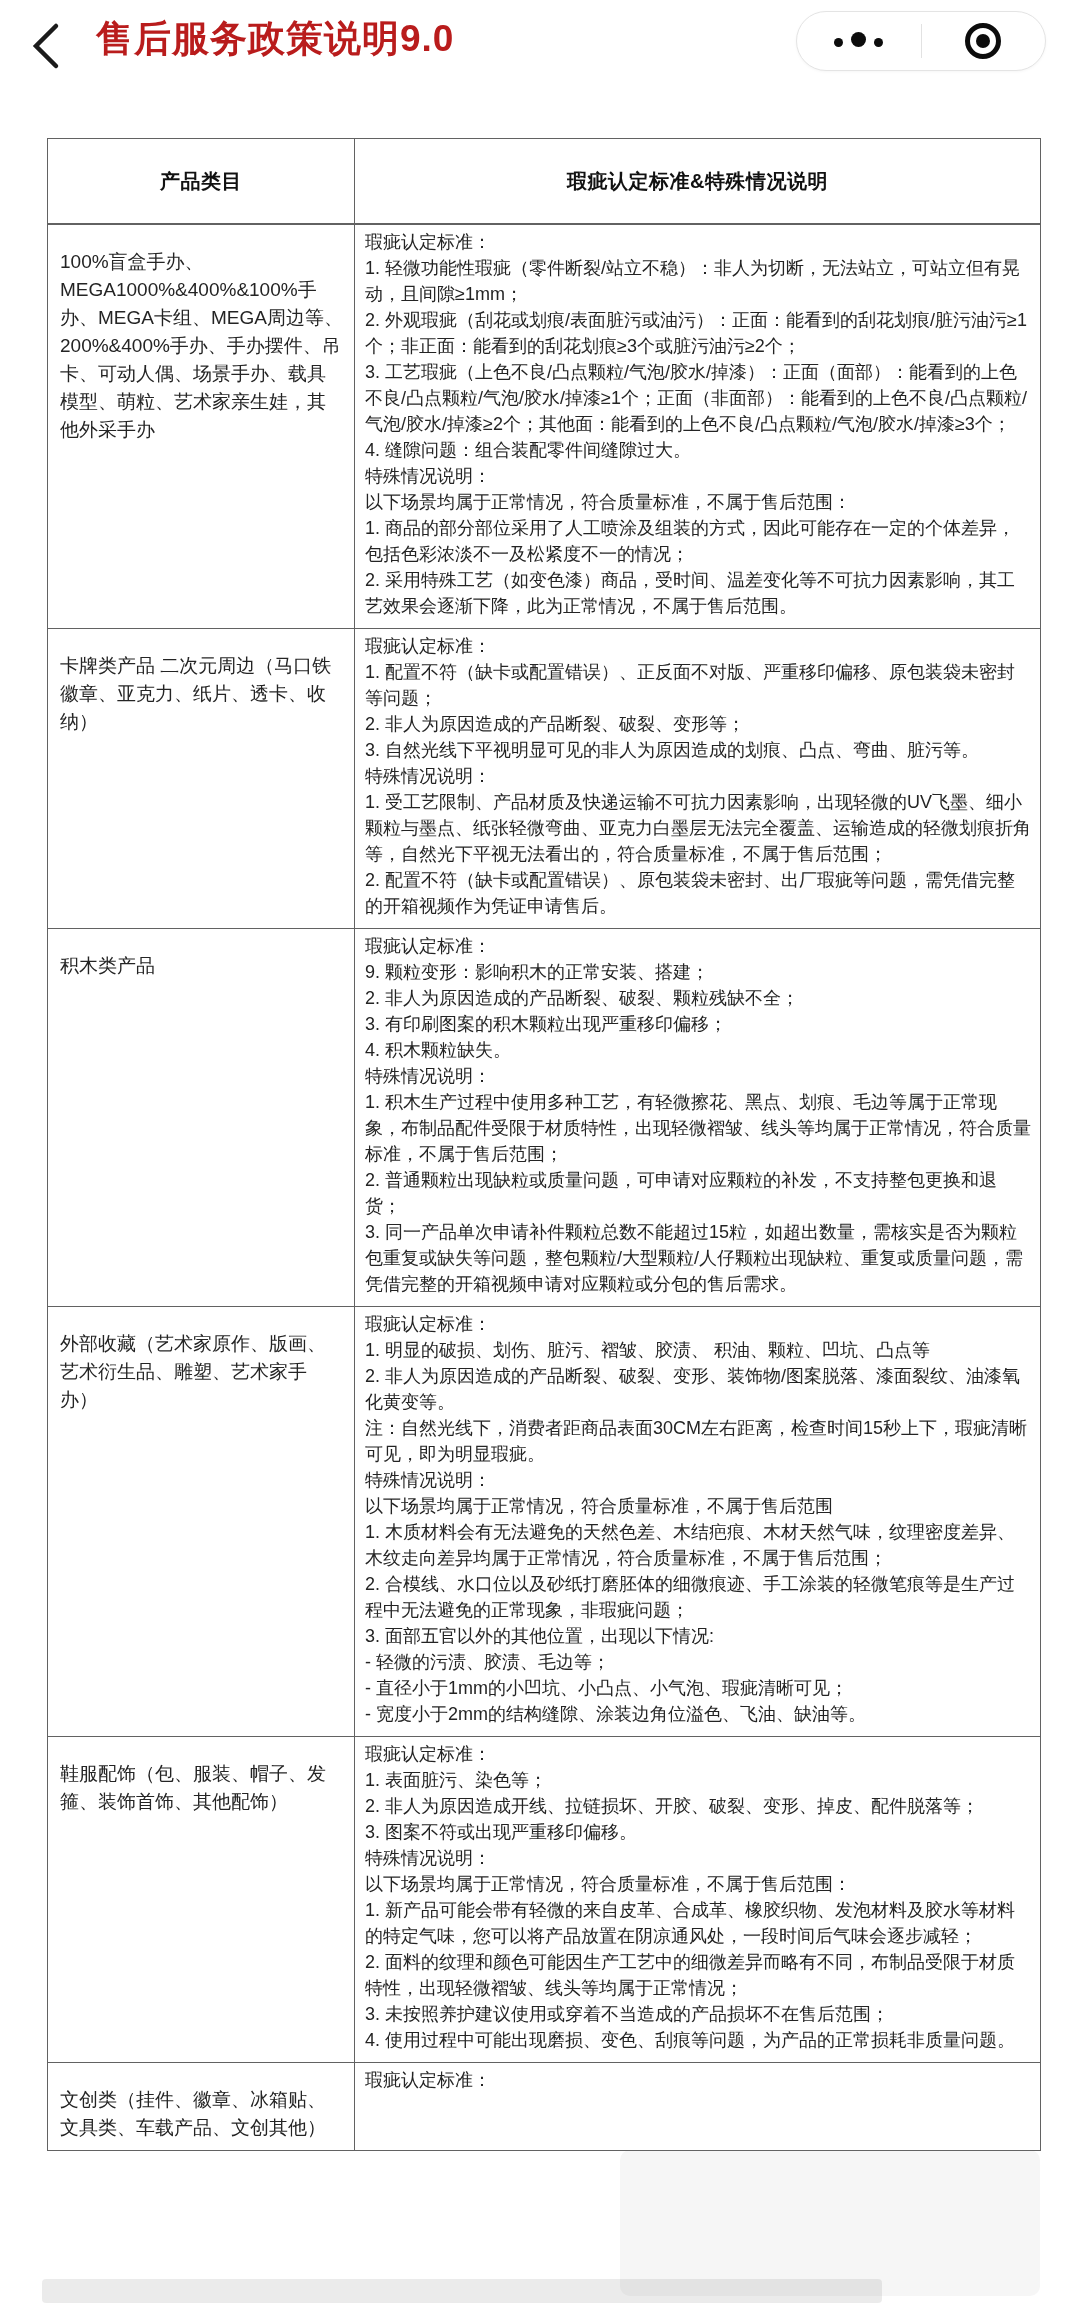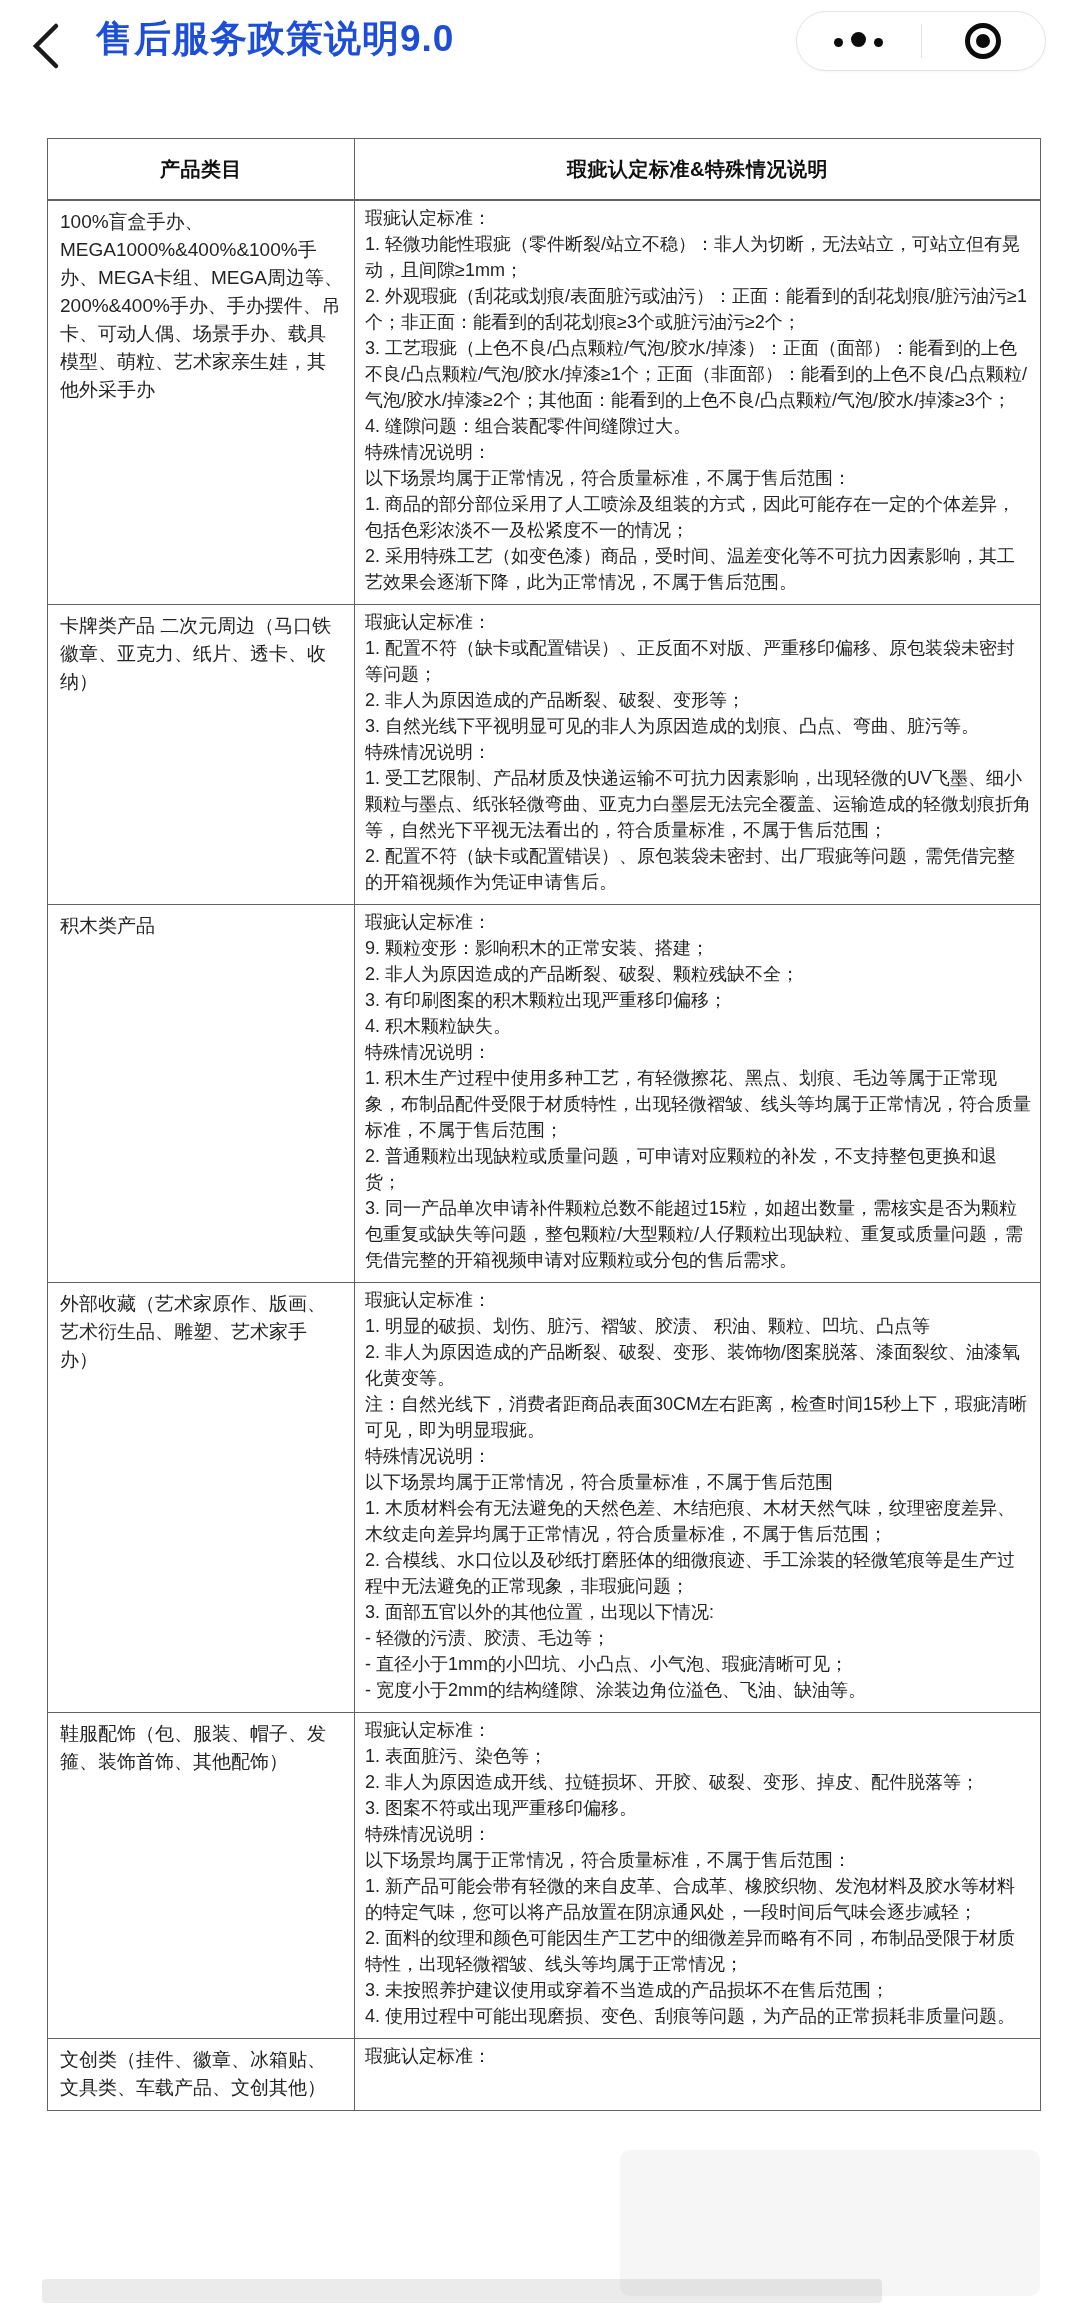--- a/index.html
+++ b/index.html
@@ -5,21 +5,21 @@
   html,body{margin:0;padding:0;}
   body{
     width:1080px;height:2305px;overflow:hidden;position:relative;
     background:#ffffff;
     font-family:"Liberation Sans","DejaVu Sans",sans-serif;
     -webkit-font-smoothing:antialiased;
   }
   
   .navbar{position:relative;height:96px;background:#ffffff;}
   .back-btn{position:absolute;left:28px;top:20px;width:34px;height:52px;background:none;border:none;padding:0;cursor:pointer;}
-  .page-title{position:absolute;left:96px;top:14px;margin:0;font-size:37px;line-height:50px;font-weight:700;color:#1d4ed8;letter-spacing:1px;}
+  .page-title{position:absolute;left:96px;top:14px;margin:0;font-size:37px;line-height:50px;font-weight:700;color:#b91c1c;letter-spacing:1px;}
   .capsule{
     position:absolute;right:34px;top:11px;width:248px;height:58px;
     background:#fff;border:1px solid #e4e4e4;border-radius:30px;
     display:flex;align-items:center;box-shadow:0 1px 3px rgba(0,0,0,0.04);
   }
   .cap-half{flex:1;height:100%;display:flex;align-items:center;justify-content:center;background:none;border:none;padding:0;cursor:pointer;}
   .cap-divider{width:1px;height:34px;background:#e2e2e2;}
   .dot{display:inline-block;border-radius:50%;background:#0c0c0c;}
   .dot.s{width:9px;height:9px;}
   .dot.l{width:15px;height:15px;margin:0 8px;}
@@ -32,24 +32,24 @@
   .intro-line.second{margin-top:102px;}
   
   table.policy{
     margin:42px 39px 0 47px;width:994px;
     border-collapse:collapse;table-layout:fixed;background:#fff;
   }
   table.policy col.c1{width:307px;}
   table.policy th{
     border:1px solid #626262;border-bottom-width:2px;
     height:48px;font-size:20px;font-weight:700;color:#111;text-align:center;
-    padding:6px 4px;letter-spacing:0.5px;
+    padding:18px 4px;letter-spacing:0.5px;
   }
   table.policy td{border:1px solid #626262;vertical-align:top;background:#fff;}
-  td.cat{font-size:19px;line-height:28px;color:#242424;padding:7px 10px 8px 12px;}
+  td.cat{font-size:19px;line-height:28px;color:#242424;padding:23px 10px 8px 12px;}
   td.det{font-size:18px;line-height:26px;color:#242424;padding:4px 8px 9px 10px;}
   .detail-line{min-height:26px;word-break:break-all;}
   
   .wm-right{position:absolute;left:620px;top:2150px;width:420px;height:146px;background:rgba(125,125,125,0.07);border-radius:10px;pointer-events:none;}
   .wm-bottom{position:absolute;left:42px;top:2279px;width:840px;height:24px;background:rgba(110,110,110,0.14);border-radius:4px;pointer-events:none;}
 </style>
 </head>
 <body>
 
 <div class="navbar">

